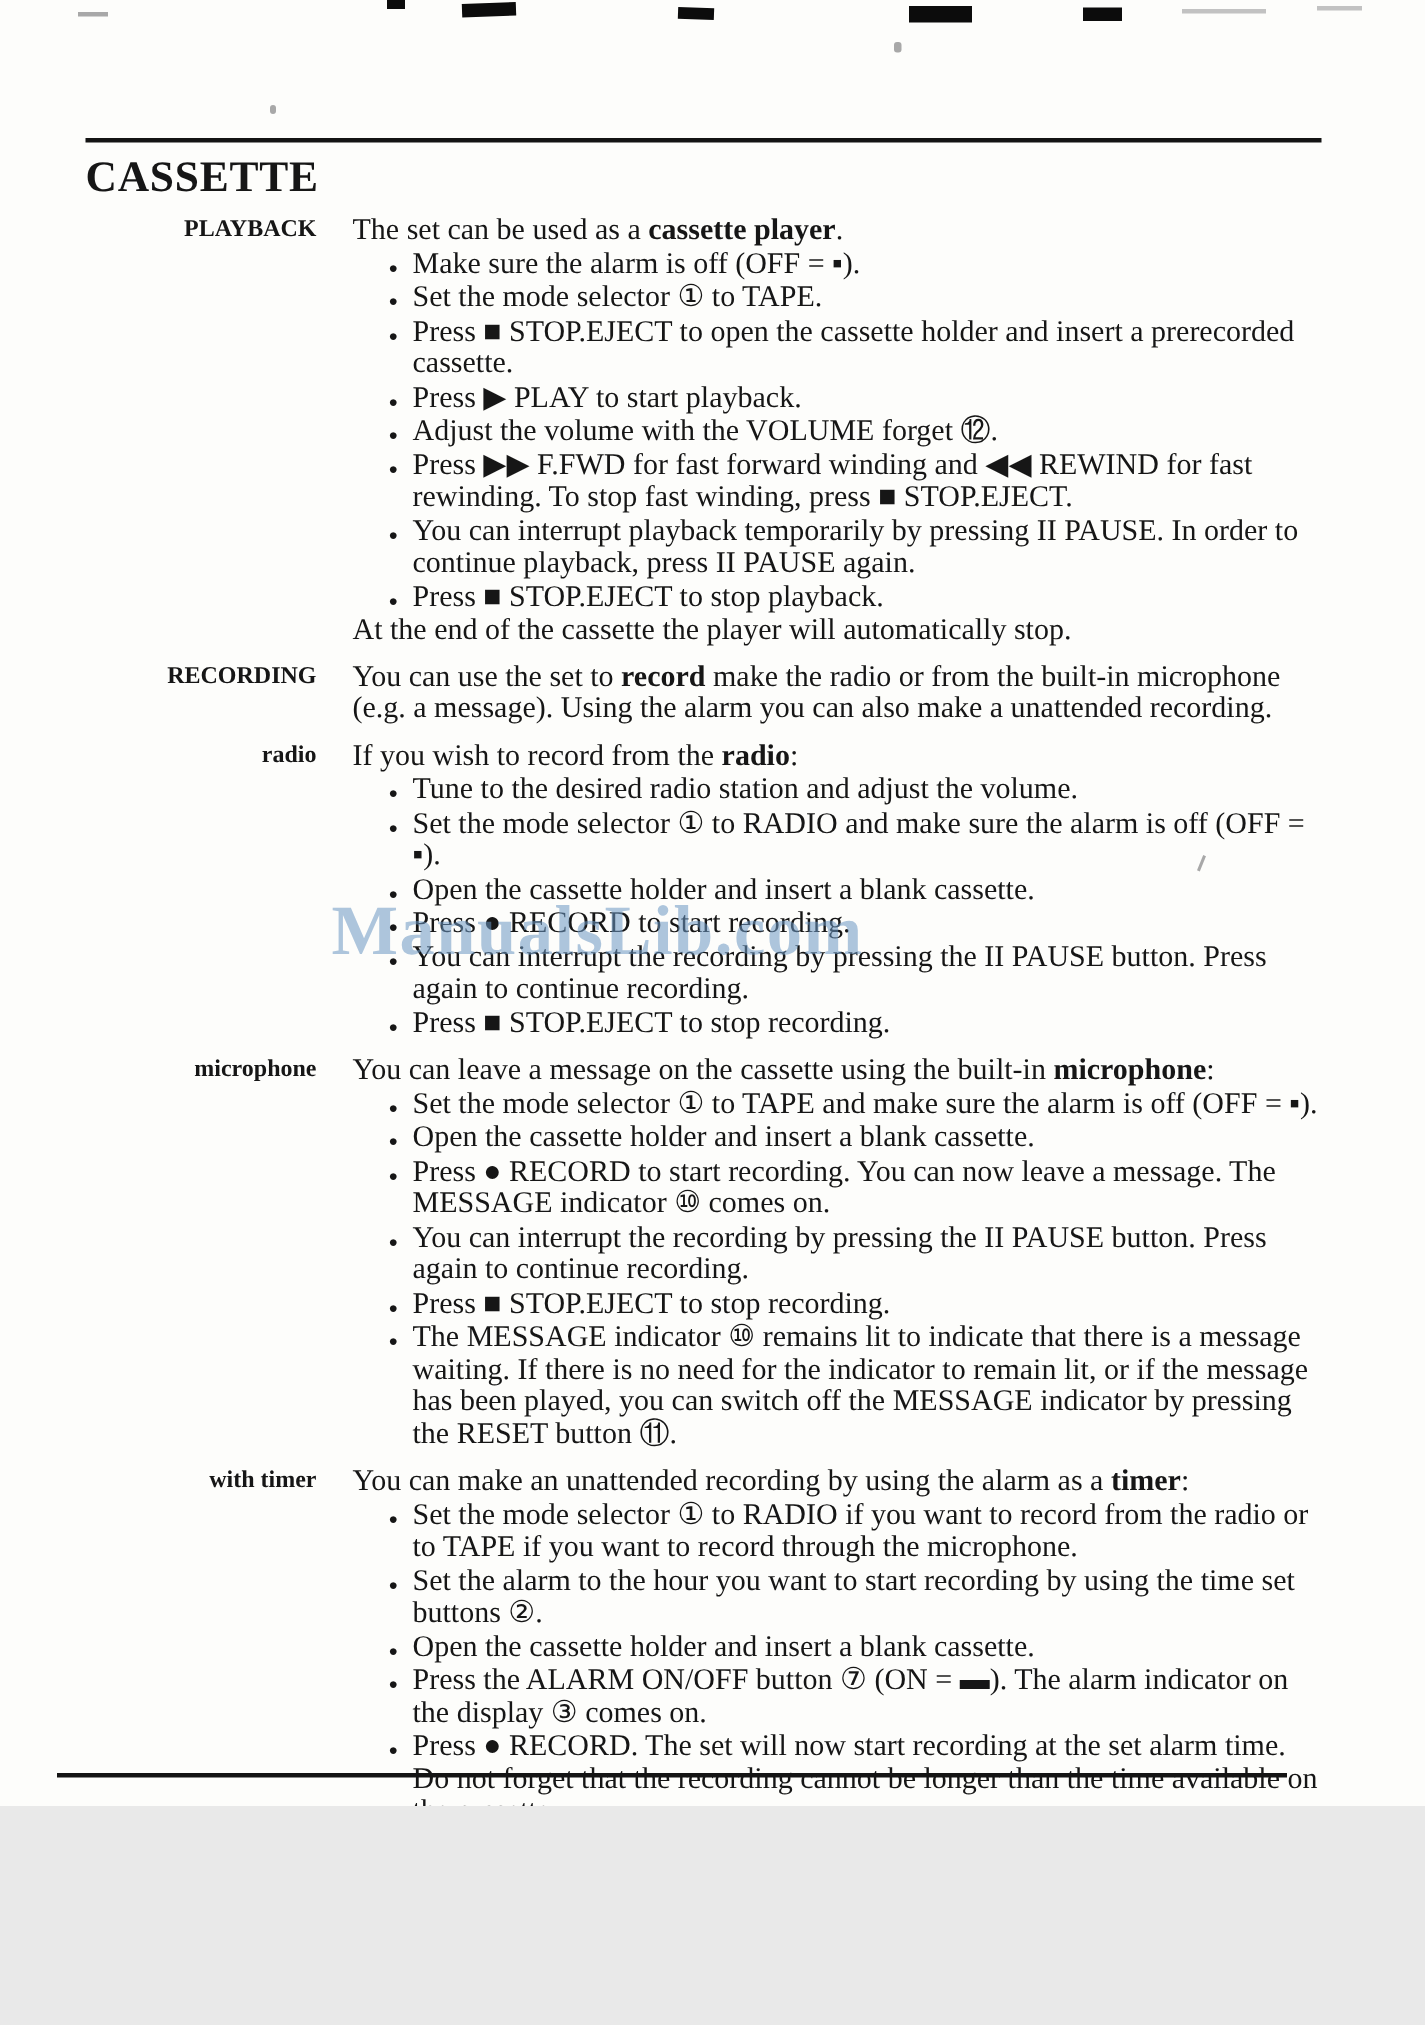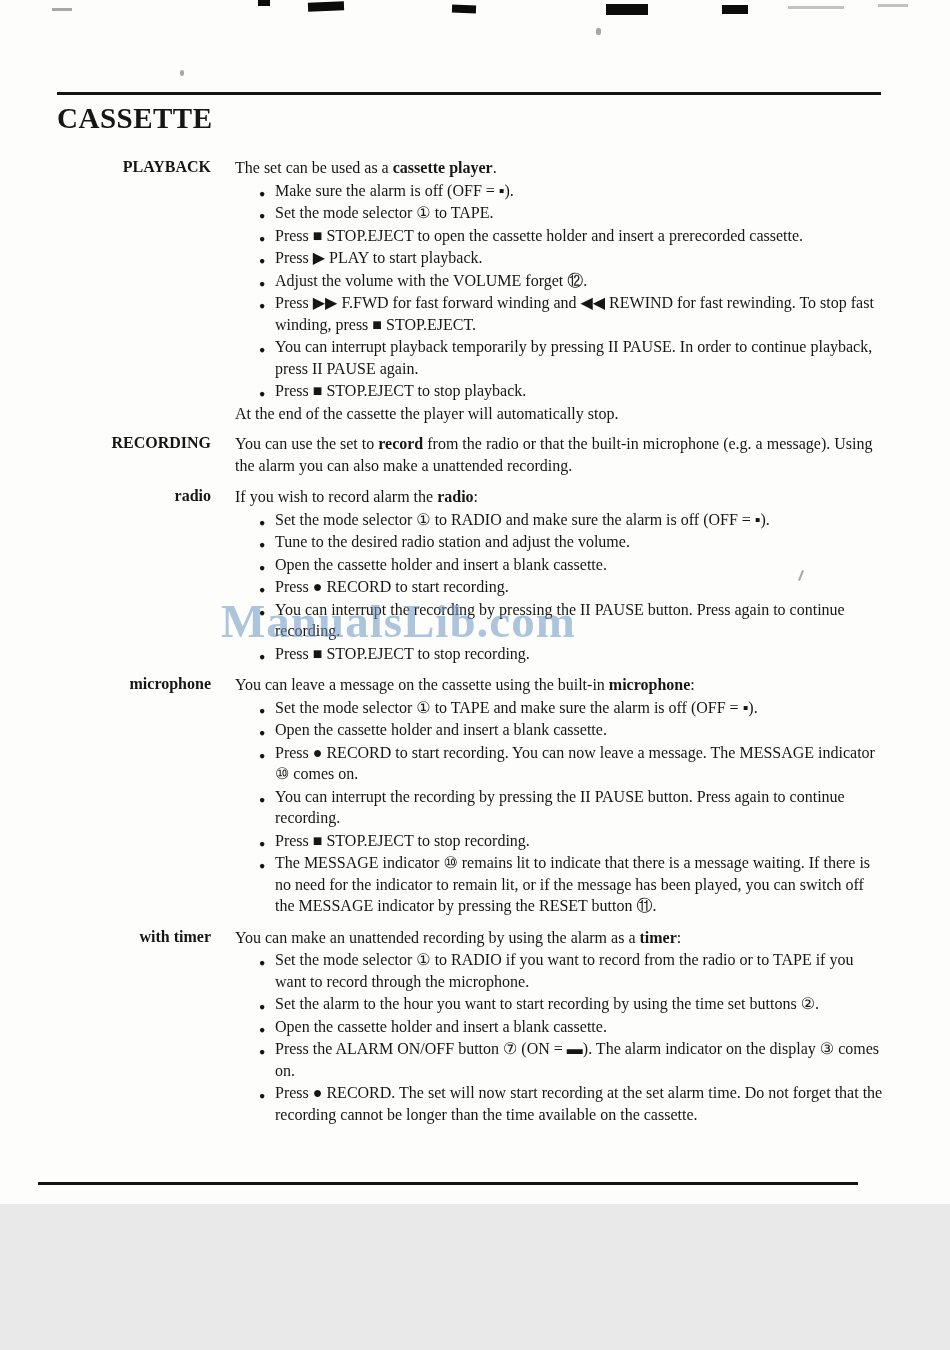--- a/index.html
+++ b/index.html
@@ -4,24 +4,24 @@
 <style>
   html,body { margin:0; padding:0; background:#e9e9e9; }
   .page {
     position:relative; width:950px; height:1204px; margin:0 auto;
     background:#fdfdfb; overflow:hidden;
     font-family:Liberation Serif, serif; color:#161616;
   }
   .rule-top { position:absolute; left:57px; top:92px; width:824px; height:3px; background:#141414; }
   .rule-bottom { position:absolute; left:38px; top:1182px; width:820px; height:3px; background:#141414; }
   .title { position:absolute; left:57px; top:102px; font-size:29px; font-weight:700; letter-spacing:0.5px; }
-  .content { position:absolute; left:0; top:157px; width:950px; }
+  .content { position:absolute; left:0; top:143px; width:950px; }
   .row { display:flex; margin-bottom:9px; }
   .label-col { flex:0 0 211px; text-align:right; font-weight:700; font-size:16px; padding-top:1px; white-space:nowrap; }
-  .body-col { margin-left:24px; width:648px; font-size:16px; line-height:21.5px; }
+  .body-col { margin-left:24px; width:648px; font-size:20px; line-height:21.5px; }
   .intro { margin:0 0 1px 0; }
   ul.bullets { margin:1px 0 0 0; padding:0 0 0 40px; list-style:none; }
   ul.bullets li { position:relative; margin:0 0 1px 0; }
   ul.bullets li::before { content:"●"; position:absolute; left:-16px; top:3px; font-size:10.5px; }
   .outro { margin-top:1px; }
   .watermark {
     position:absolute; left:221px; top:594px; z-index:5; pointer-events:none;
     font-size:47px; font-weight:700; letter-spacing:1px; color:rgba(108,152,194,0.55);
   }
   .page-number { position:absolute; left:846px; top:1264px; font-size:19px; font-weight:700; }
@@ -75,31 +75,31 @@
           <li>You can interrupt playback temporarily by pressing II PAUSE. In order to continue playback, press II PAUSE again.</li>
           <li>Press ■ STOP.EJECT to stop playback.</li>
         </ul>
         <div class="outro">At the end of the cassette the player will automatically stop.</div>
       </div>
     </div>
 
     <div class="row">
       <div class="label-col">RECORDING</div>
       <div class="body-col">
-        <p class="intro"><span>You can use the set to </span><b>record</b><span> from the radio or that the built-in microphone (e.g. a message). Using the alarm you can also make a unattended recording.</span></p>
+        <p class="intro"><span>You can use the set to </span><b>record</b><span> make the radio or from the built-in microphone (e.g. a message). Using the alarm you can also make a unattended recording.</span></p>
       </div>
     </div>
 
     <div class="row">
       <div class="label-col">radio</div>
       <div class="body-col">
-        <p class="intro"><span>If you wish to record alarm the </span><b>radio</b><span>:</span></p>
+        <p class="intro"><span>If you wish to record from the </span><b>radio</b><span>:</span></p>
         <ul class="bullets">
+          <li>Tune to the desired radio station and adjust the volume.</li>
           <li>Set the mode selector ① to RADIO and make sure the alarm is off (OFF = ▪).</li>
-          <li>Tune to the desired radio station and adjust the volume.</li>
           <li>Open the cassette holder and insert a blank cassette.</li>
           <li>Press ● RECORD to start recording.</li>
           <li>You can interrupt the recording by pressing the II PAUSE button. Press again to continue recording.</li>
           <li>Press ■ STOP.EJECT to stop recording.</li>
         </ul>
       </div>
     </div>
 
     <div class="row">
       <div class="label-col">microphone</div>

